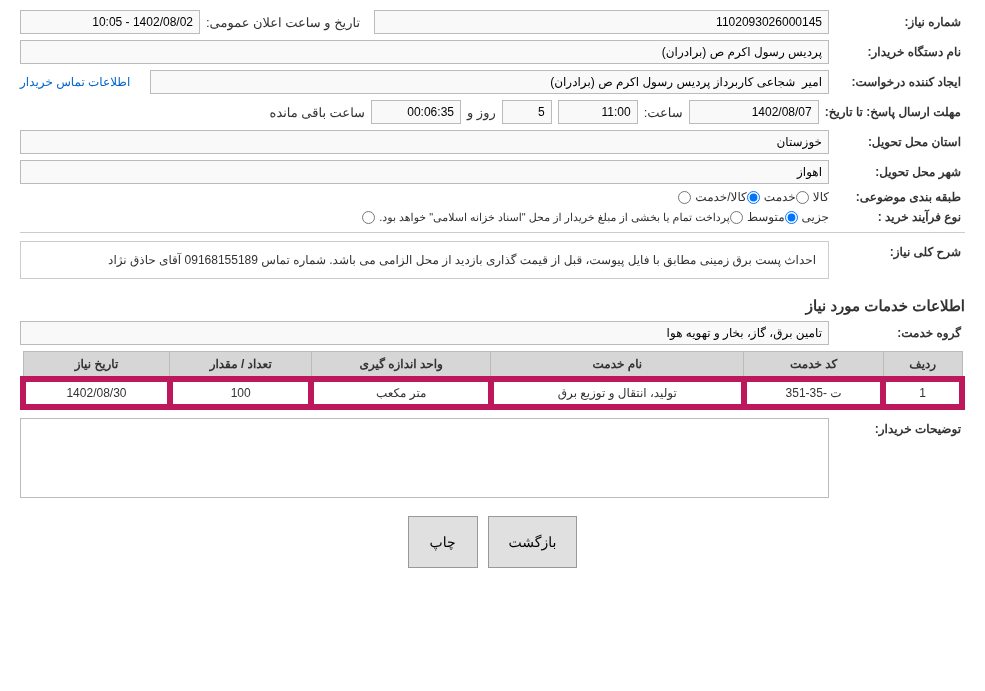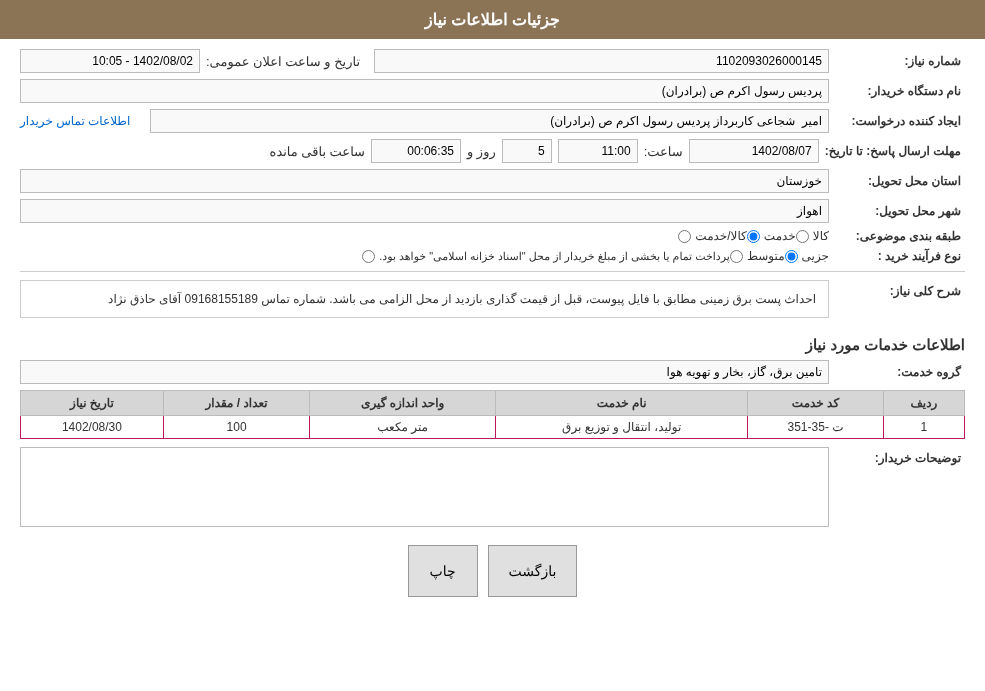--- a/index.html
+++ b/index.html
@@ -87,21 +87,21 @@
       margin-top: 6px;
       font-size: 12px;
     }
     .services-table th {
       background: #d6d6d6;
       border: 1px solid #bbb;
       padding: 5px 8px;
       text-align: center;
     }
     .services-table td {
-      border: 1px solid #be185d;
+      border: 6px solid #be185d;
       padding: 4px 8px;
       text-align: center;
     }
     .services-table tr:nth-child(even) td {
       background: #f7f7f7;
     }
     
     .desc-textarea {
       width: 100%;
       height: 80px;
@@ -157,23 +157,20 @@
     }
     .value-col {
       flex: 1;
     }
   </style>
 </head>
 <body>
 
 <div class="page-container">
 
-  <div class="header-bar">
-    <span>جزئیات اطلاعات نیاز</span>
-  </div>
 
   <div class="content-area">
 
     <div class="form-row">
       <div class="label-col">شماره نیاز:</div>
       <div class="value-col">
         <input class="input-field input-full readonly-field" type="text" value="1102093026000145" readonly="" style="">
       </div>
       <div style="min-width:140px; text-align:right; padding-right:8px;">تاریخ و ساعت اعلان عمومی:</div>
       <div>

